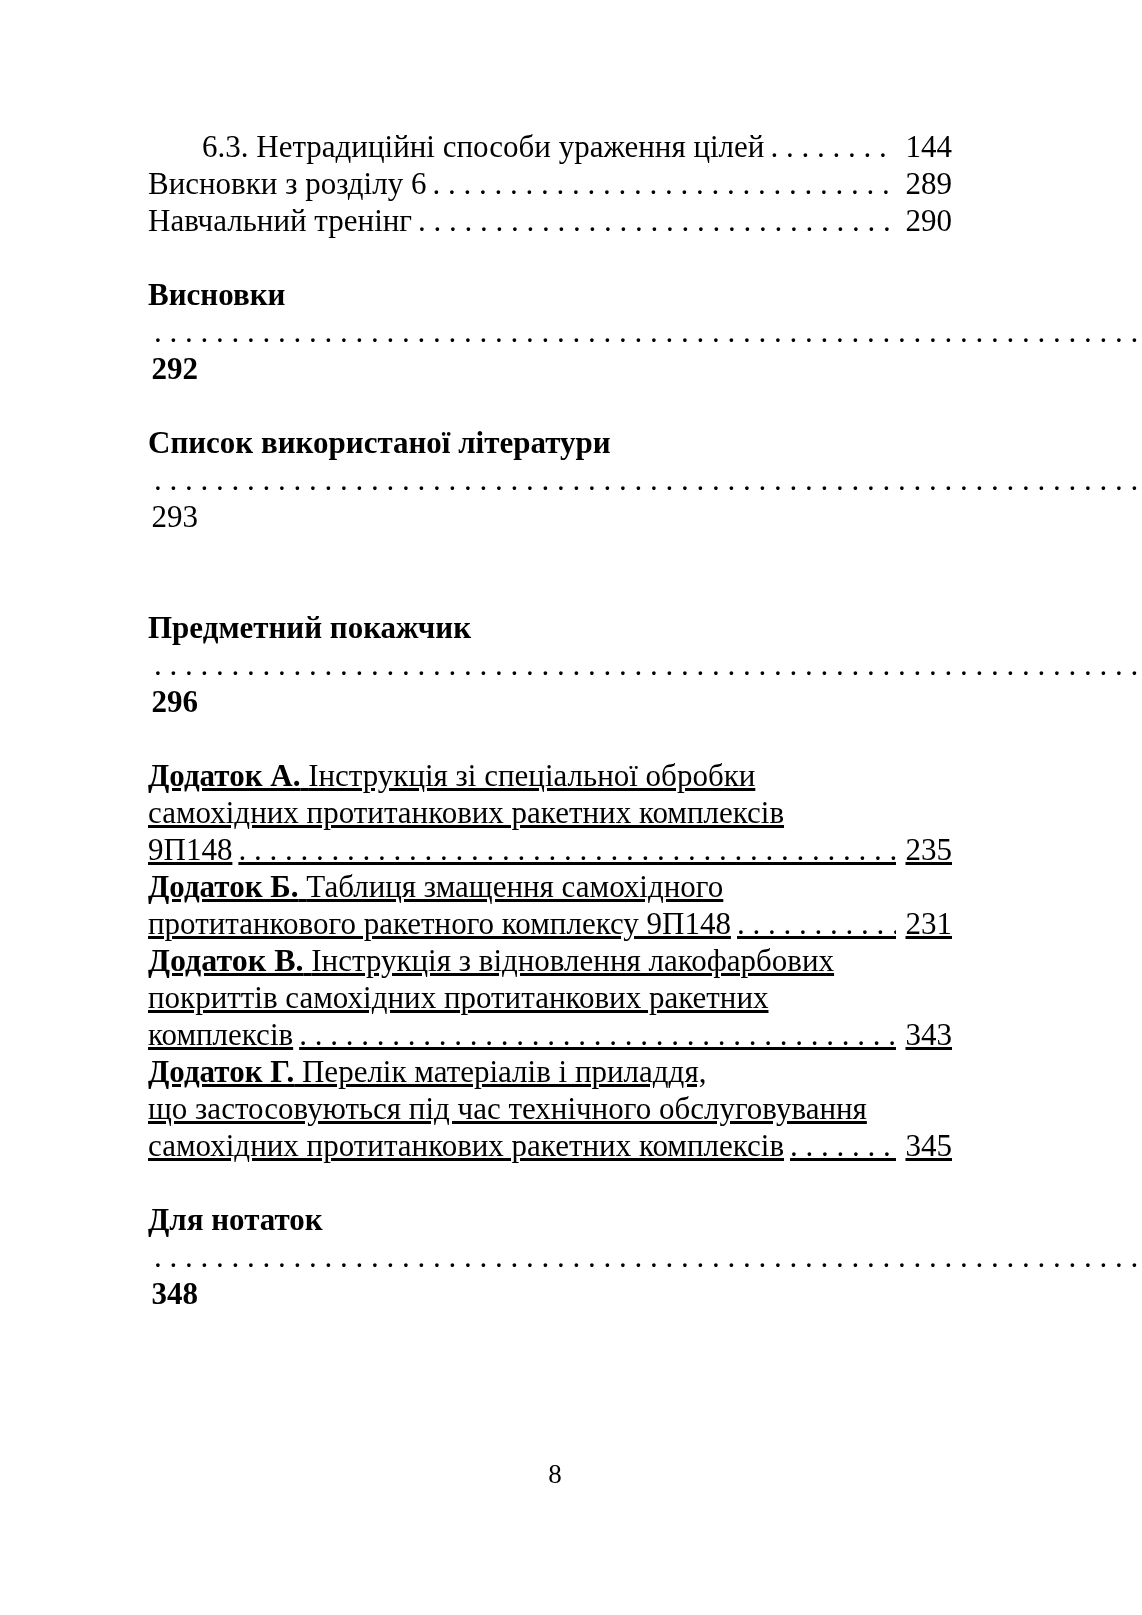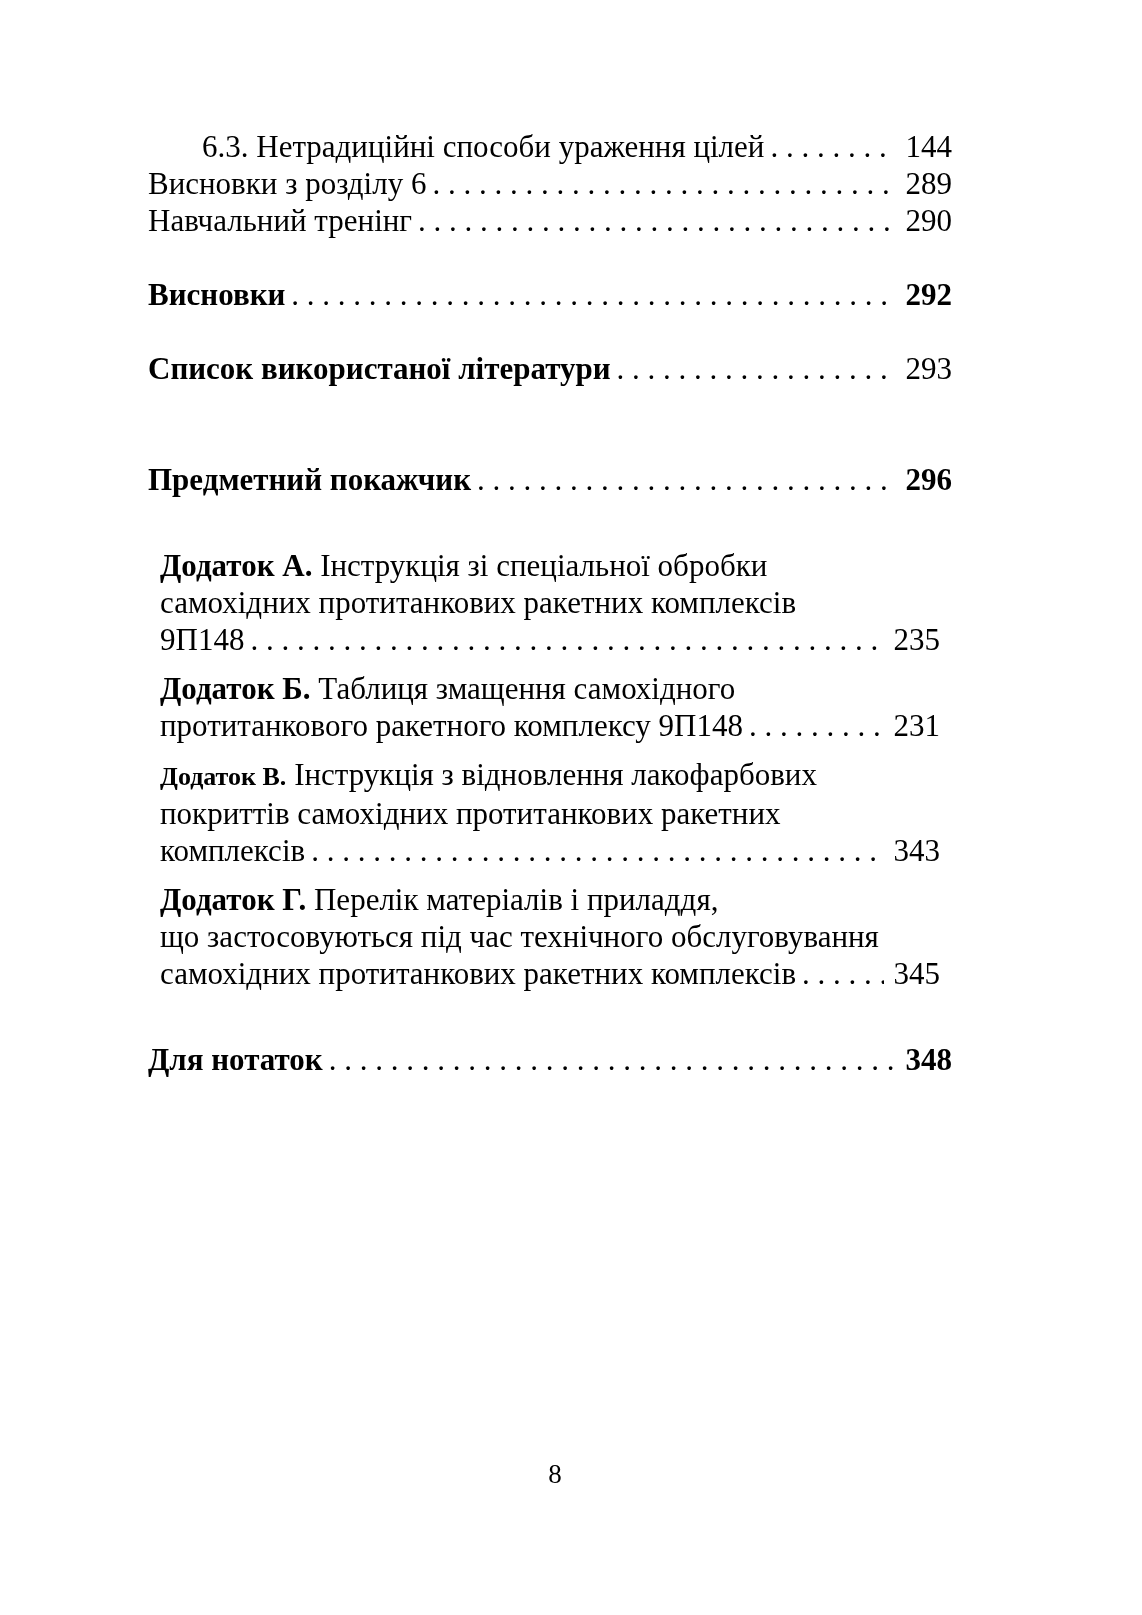--- a/index.html
+++ b/index.html
@@ -6,23 +6,23 @@
   body { width: 1142px; height: 1615px; position: relative; overflow: hidden;
          font-family: "Liberation Serif", "DejaVu Serif", serif; color: #000; }
   .toc { position: absolute; left: 148px; top: 128px; width: 804px; font-size: 31px; line-height: 37px; }
   .row { display: flex; align-items: flex-start; white-space: nowrap; }
   .row.indent { padding-left: 54px; }
   .row .title { flex: 0 0 auto; }
   .row .dots { flex: 1 1 auto; overflow: hidden; white-space: nowrap; margin: 0 6px; letter-spacing: 4px; }
   .row .dots::before { content: ". . . . . . . . . . . . . . . . . . . . . . . . . . . . . . . . . . . . . . . . . . . . . . . . . . . . . . . . . . . . . . . . . . . . . . . . . . . . . . . . . . . . . . . . . . . . . . . . . . . . . . . . . . . . . . . . . . . . . . . . . . . . . . . . ."; letter-spacing: 0; }
   .row .page { flex: 0 0 auto; text-align: right; min-width: 50px; }
   .line { white-space: nowrap; }
-  .bold { font-weight: bold; }
+  .bold { font-weight: bold; flex-direction: column; }
   .gap { height: 37px; }
-  .entry { margin: 12px; }
+  .entry { margin: 0; text-decoration: underline; }
   .page-number { position: absolute; top: 1459px; left: 0; width: 1110px; text-align: center; font-size: 27px; }
 </style>
 </head>
 <body>
 
 <div class="toc">
 
   <div class="row indent">
     <span class="title">6.3. Нетрадиційні способи ураження цілей</span>
     <span class="dots"></span>
@@ -84,21 +84,21 @@
     </div>
     <div class="row">
       <span class="title">протитанкового ракетного комплексу 9П148</span>
       <span class="dots"></span>
       <span class="page">231</span>
     </div>
   </div>
 
   <div class="entry">
     <div class="line">
-      <span class="bold" style="font-size:26px">Додаток В.</span>
+      <span class="bold" style="font-size:32px">Додаток В.</span>
       <span>Інструкція з відновлення лакофарбових</span>
     </div>
     <div class="line">покриттів самохідних протитанкових ракетних</div>
     <div class="row">
       <span class="title">комплексів</span>
       <span class="dots"></span>
       <span class="page">343</span>
     </div>
   </div>
 

